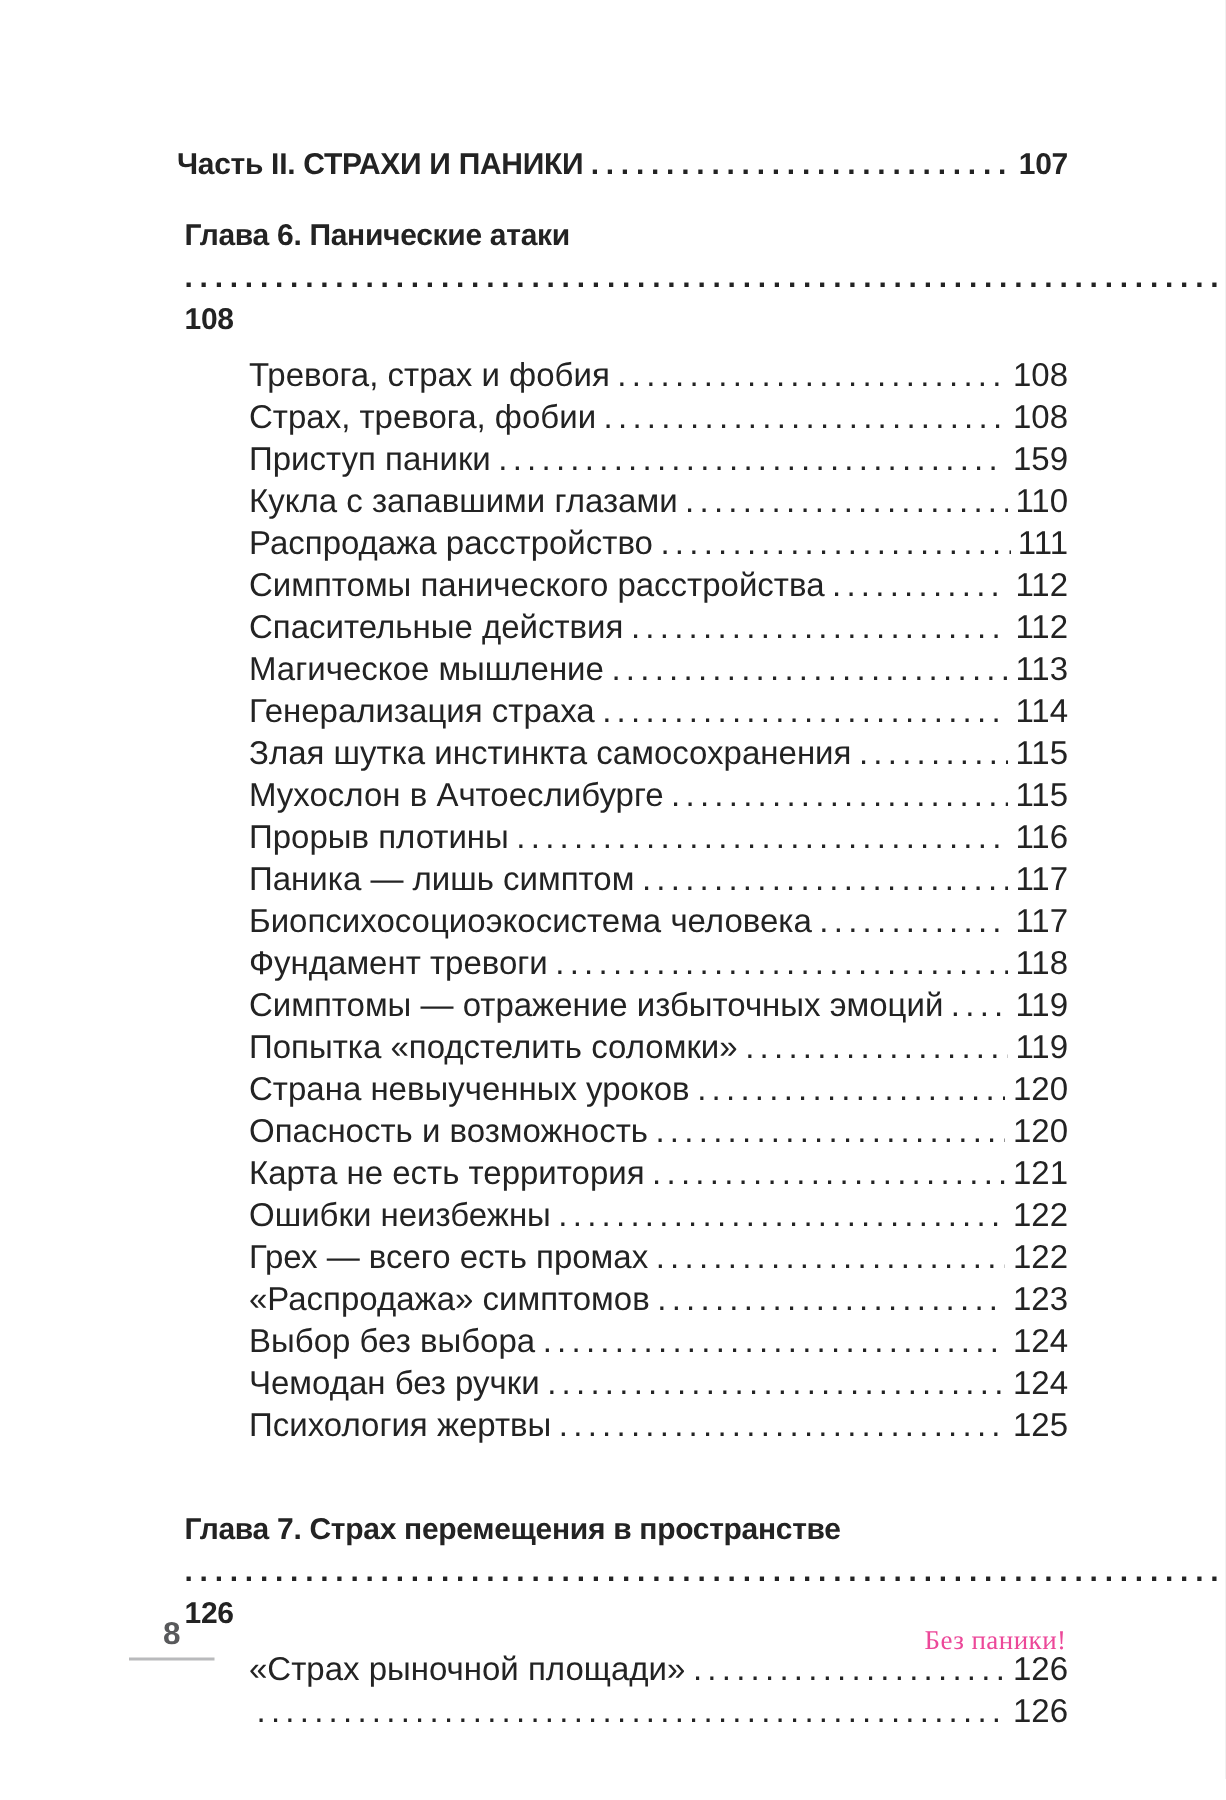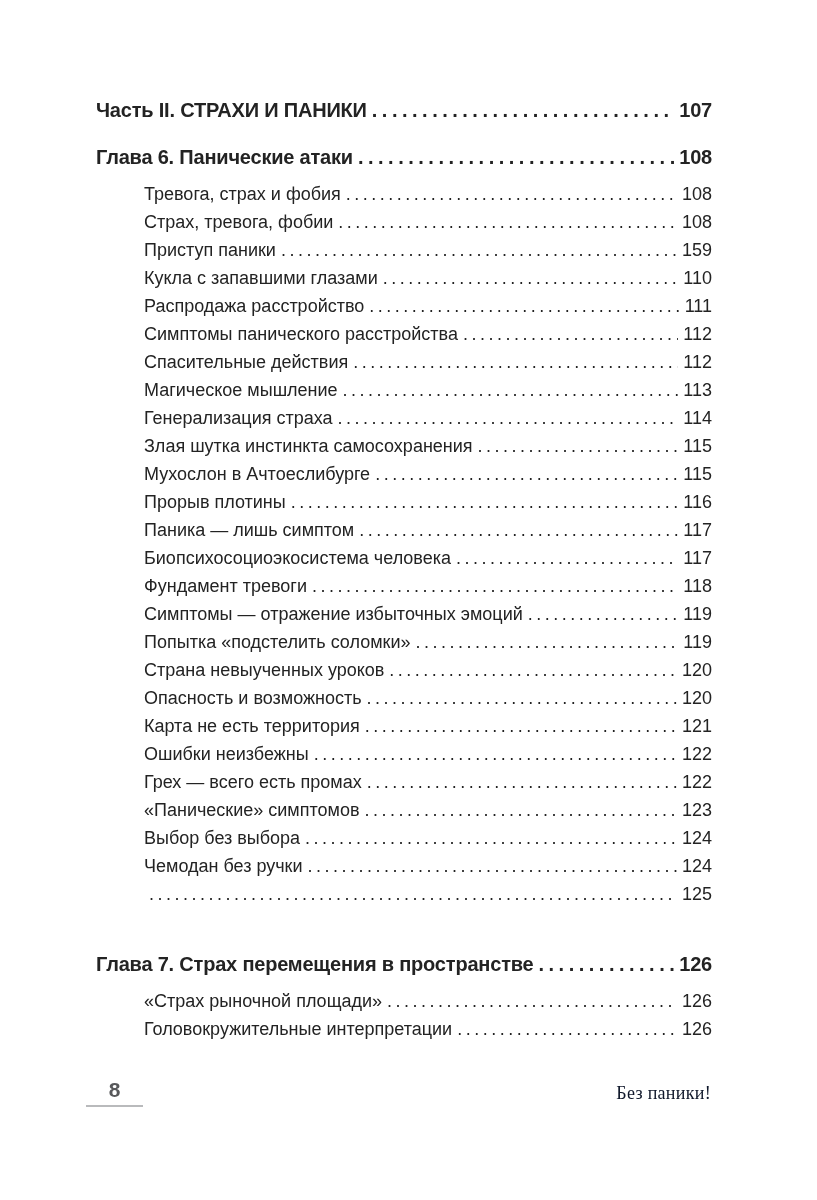--- a/index.html
+++ b/index.html
@@ -11,44 +11,44 @@
     width: 817px;
     height: 1200px;
     background: #ffffff;
     overflow: hidden;
     color: #232323;
   }
 
   .toc {
     position: absolute;
     top: 96px;
-    left: 96px;
+    left: 118px;
     right: 105px;
   }
 
   .row {
     display: flex;
     align-items: baseline;
     line-height: 28px;
   }
 
   .row.part,
   .row.chapter {
     font-weight: 700;
     font-size: 20px;
     letter-spacing: -0.2px;
   }
 
   .row.part { margin-bottom: 19px; }
-  .row.chapter { margin-bottom: 9px; }
+  .row.chapter { margin-bottom: 9px; flex-direction: column; }
   
   .row.entry + .row.chapter { margin-top: 42px; }
 
   .row.entry {
-    font-size: 18px;
+    font-size: 22px;
     padding-left: 48px;
     text-align: right;
   }
 
   .title { flex: 0 1 auto; white-space: nowrap; }
 
   .leader {
     flex: 1 1 auto;
     overflow: hidden;
     white-space: nowrap;
@@ -89,21 +89,21 @@
     padding-bottom: 3px;
     border-bottom: 2px solid #b9babc;
   }
 
   .footer-title {
     position: absolute;
     right: 106px;
     top: 5px;
     font-family: "Liberation Serif", "DejaVu Serif", serif;
     font-size: 18px;
-    color: #0f172a;
+    color: #ec4899;
     letter-spacing: 0.3px;
   }
 </style>
 </head>
 <body>
 
 <div class="page">
 
   <div class="toc">
       <div class="row part">
@@ -220,50 +220,50 @@
         <span class="title">Ошибки неизбежны</span>
         <span class="leader"></span>
         <span class="pagenum">122</span>
       </div>
       <div class="row entry">
         <span class="title">Грех — всего есть промах</span>
         <span class="leader"></span>
         <span class="pagenum">122</span>
       </div>
       <div class="row entry">
-        <span class="title">«Панические» симптомов</span>
+        <span class="title">«Распродажа» симптомов</span>
         <span class="leader"></span>
         <span class="pagenum">123</span>
       </div>
       <div class="row entry">
         <span class="title">Выбор без выбора</span>
         <span class="leader"></span>
         <span class="pagenum">124</span>
       </div>
       <div class="row entry">
         <span class="title">Чемодан без ручки</span>
         <span class="leader"></span>
         <span class="pagenum">124</span>
       </div>
       <div class="row entry">
+        <span class="title">Психология жертвы</span>
         <span class="leader"></span>
         <span class="pagenum">125</span>
       </div>
       <div class="row chapter">
         <span class="title">Глава 7. Страх перемещения в пространстве</span>
         <span class="leader"></span>
         <span class="pagenum">126</span>
       </div>
       <div class="row entry">
         <span class="title">«Страх рыночной площади»</span>
         <span class="leader"></span>
         <span class="pagenum">126</span>
       </div>
       <div class="row entry">
-        <span class="title">Головокружительные интерпретации</span>
         <span class="leader"></span>
         <span class="pagenum">126</span>
       </div>
     </div>
 
   <div class="footer">
     <div class="footer-pagenum">8</div>
     <div class="footer-title">Без паники!</div>
   </div>
 

